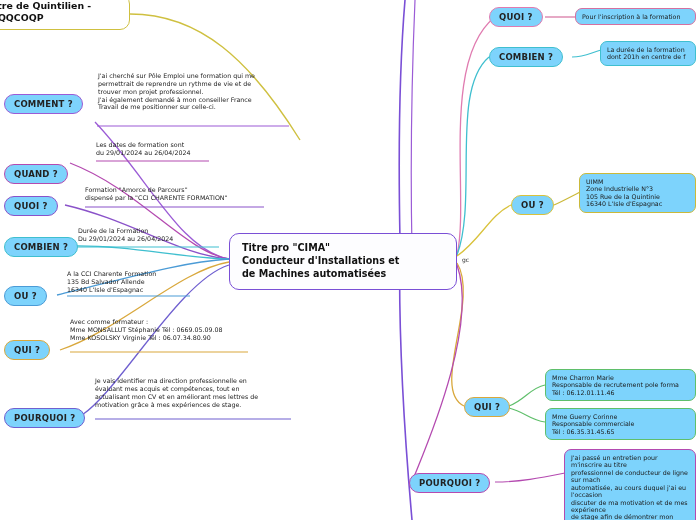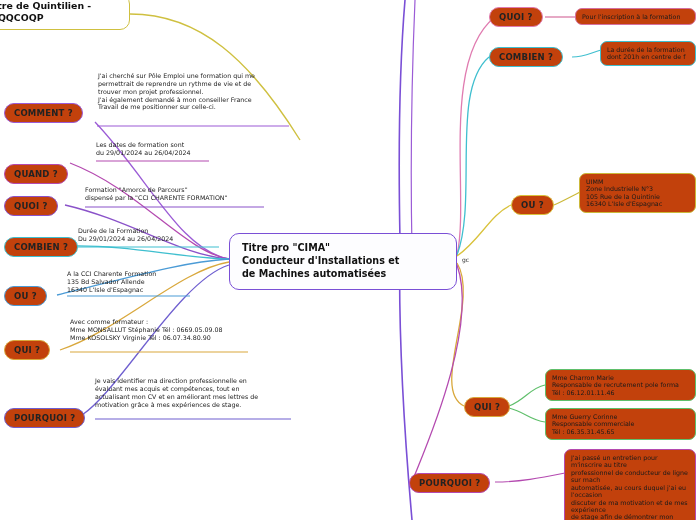--- a/index.html
+++ b/index.html
@@ -25,21 +25,21 @@
     left: 0; top: 0;
     width: 696px;
     height: 520px;
     pointer-events: none;
   }
   .node {
     position: absolute;
     box-sizing: border-box;
     border-radius: 9px;
     border: 1.2px solid #888;
-    background: #c2410c;
+    background: #7dd3fc;
     padding: 3px 7px;
     line-height: 1.18;
     white-space: pre-line;
   }
   .pill {
     font-weight: bold;
     font-size: 8.5px;
     color: #222;
     letter-spacing: 0.2px;
     border-radius: 11px;
@@ -140,21 +140,21 @@
 
   <div id="root-title">ètre de Quintilien -
   CQQCOQP</div>
 
   <div id="central">Titre pro "CIMA"
 Conducteur d'Installations et
 de Machines automatisées</div>
 
   <div class="small-label" style="left:462px; top:256px;">gc</div>
 
-  <div class="node pill" style="left:4px; top:103px; border-color:#9b5bd6;">COMMENT ?</div>
+  <div class="node pill" style="left:4px; top:94px; border-color:#9b5bd6;">COMMENT ?</div>
   <div class="plain" style="left:98px; top:72px; width:192px;">J'ai cherché sur Pôle Emploi une formation qui me
 permettrait de reprendre un rythme de vie et de
 trouver mon projet professionnel.
 J'ai également demandé à mon conseiller France
 Travail de me positionner sur celle-ci.</div>
   <svg class="links" style="pointer-events:none;" viewBox="0 0 696 520">
     <line x1="97" y1="126" x2="289" y2="126" stroke="#9b5bd6" stroke-width="1.1"></line>
     <line x1="96" y1="161" x2="209" y2="161" stroke="#b44ab0" stroke-width="1.1"></line>
     <line x1="85" y1="207" x2="264" y2="207" stroke="#8a52c9" stroke-width="1.1"></line>
     <line x1="78" y1="247" x2="219" y2="247" stroke="#3fbfcf" stroke-width="1.1"></line>

